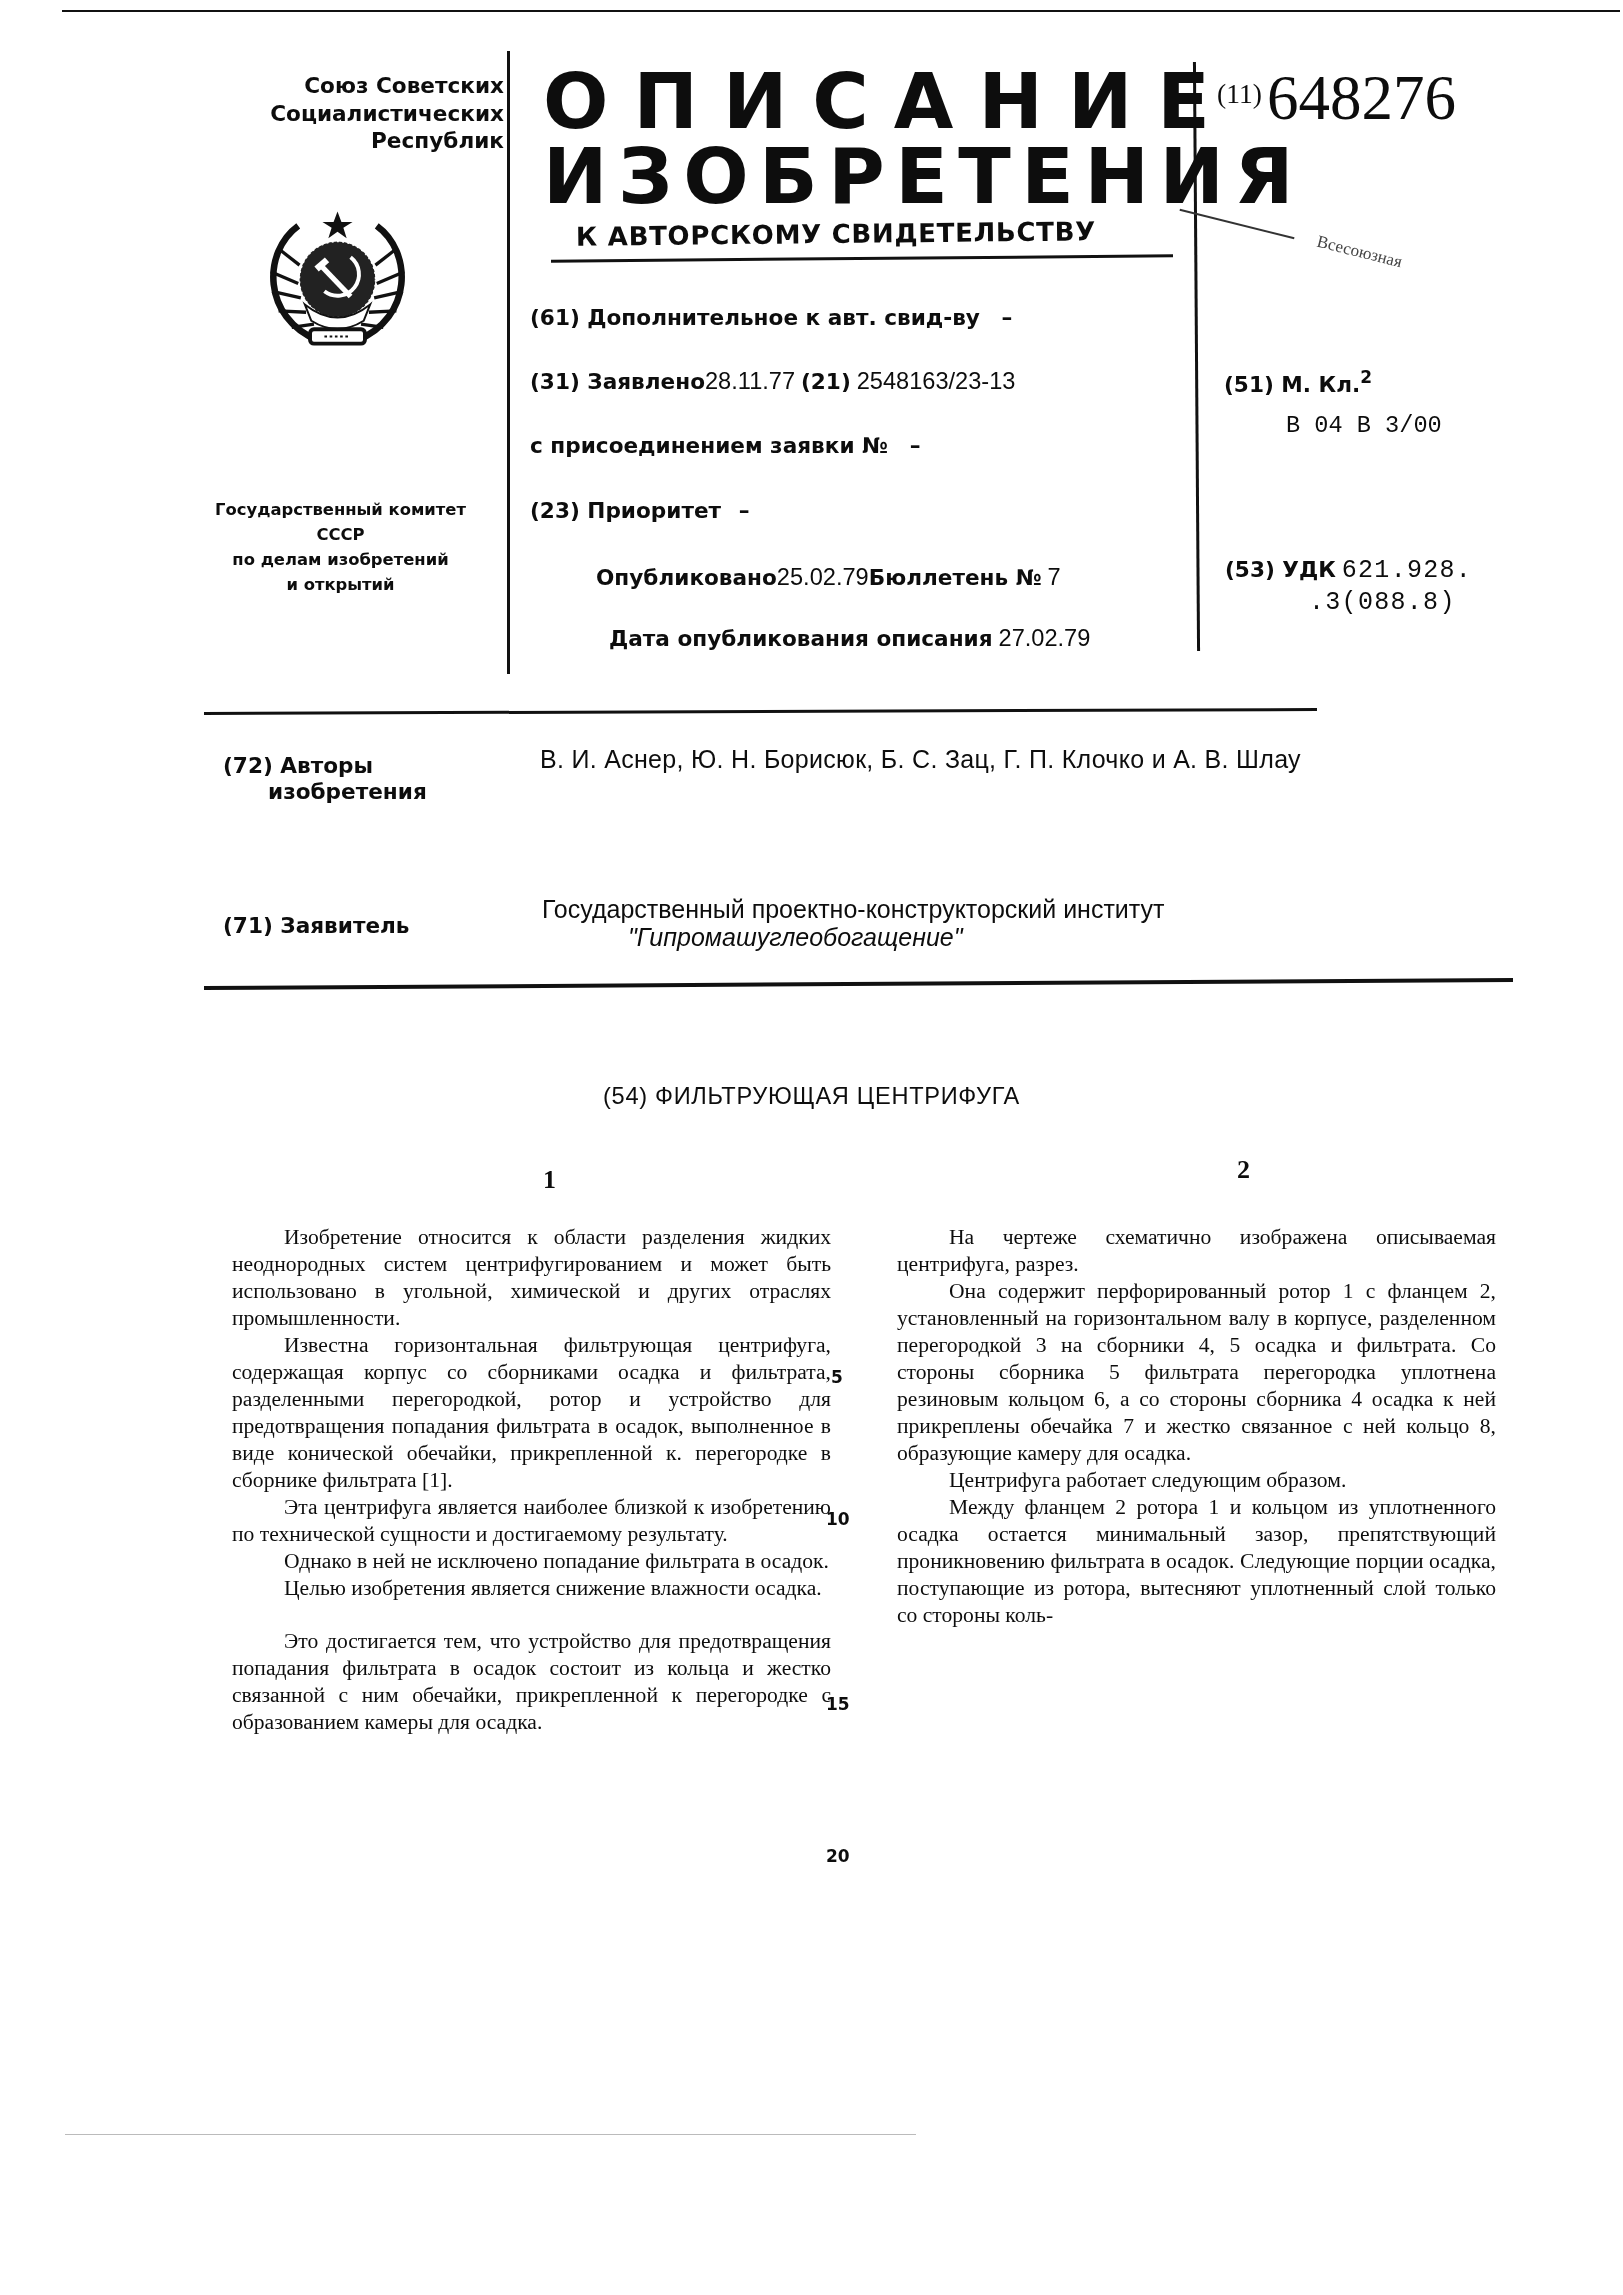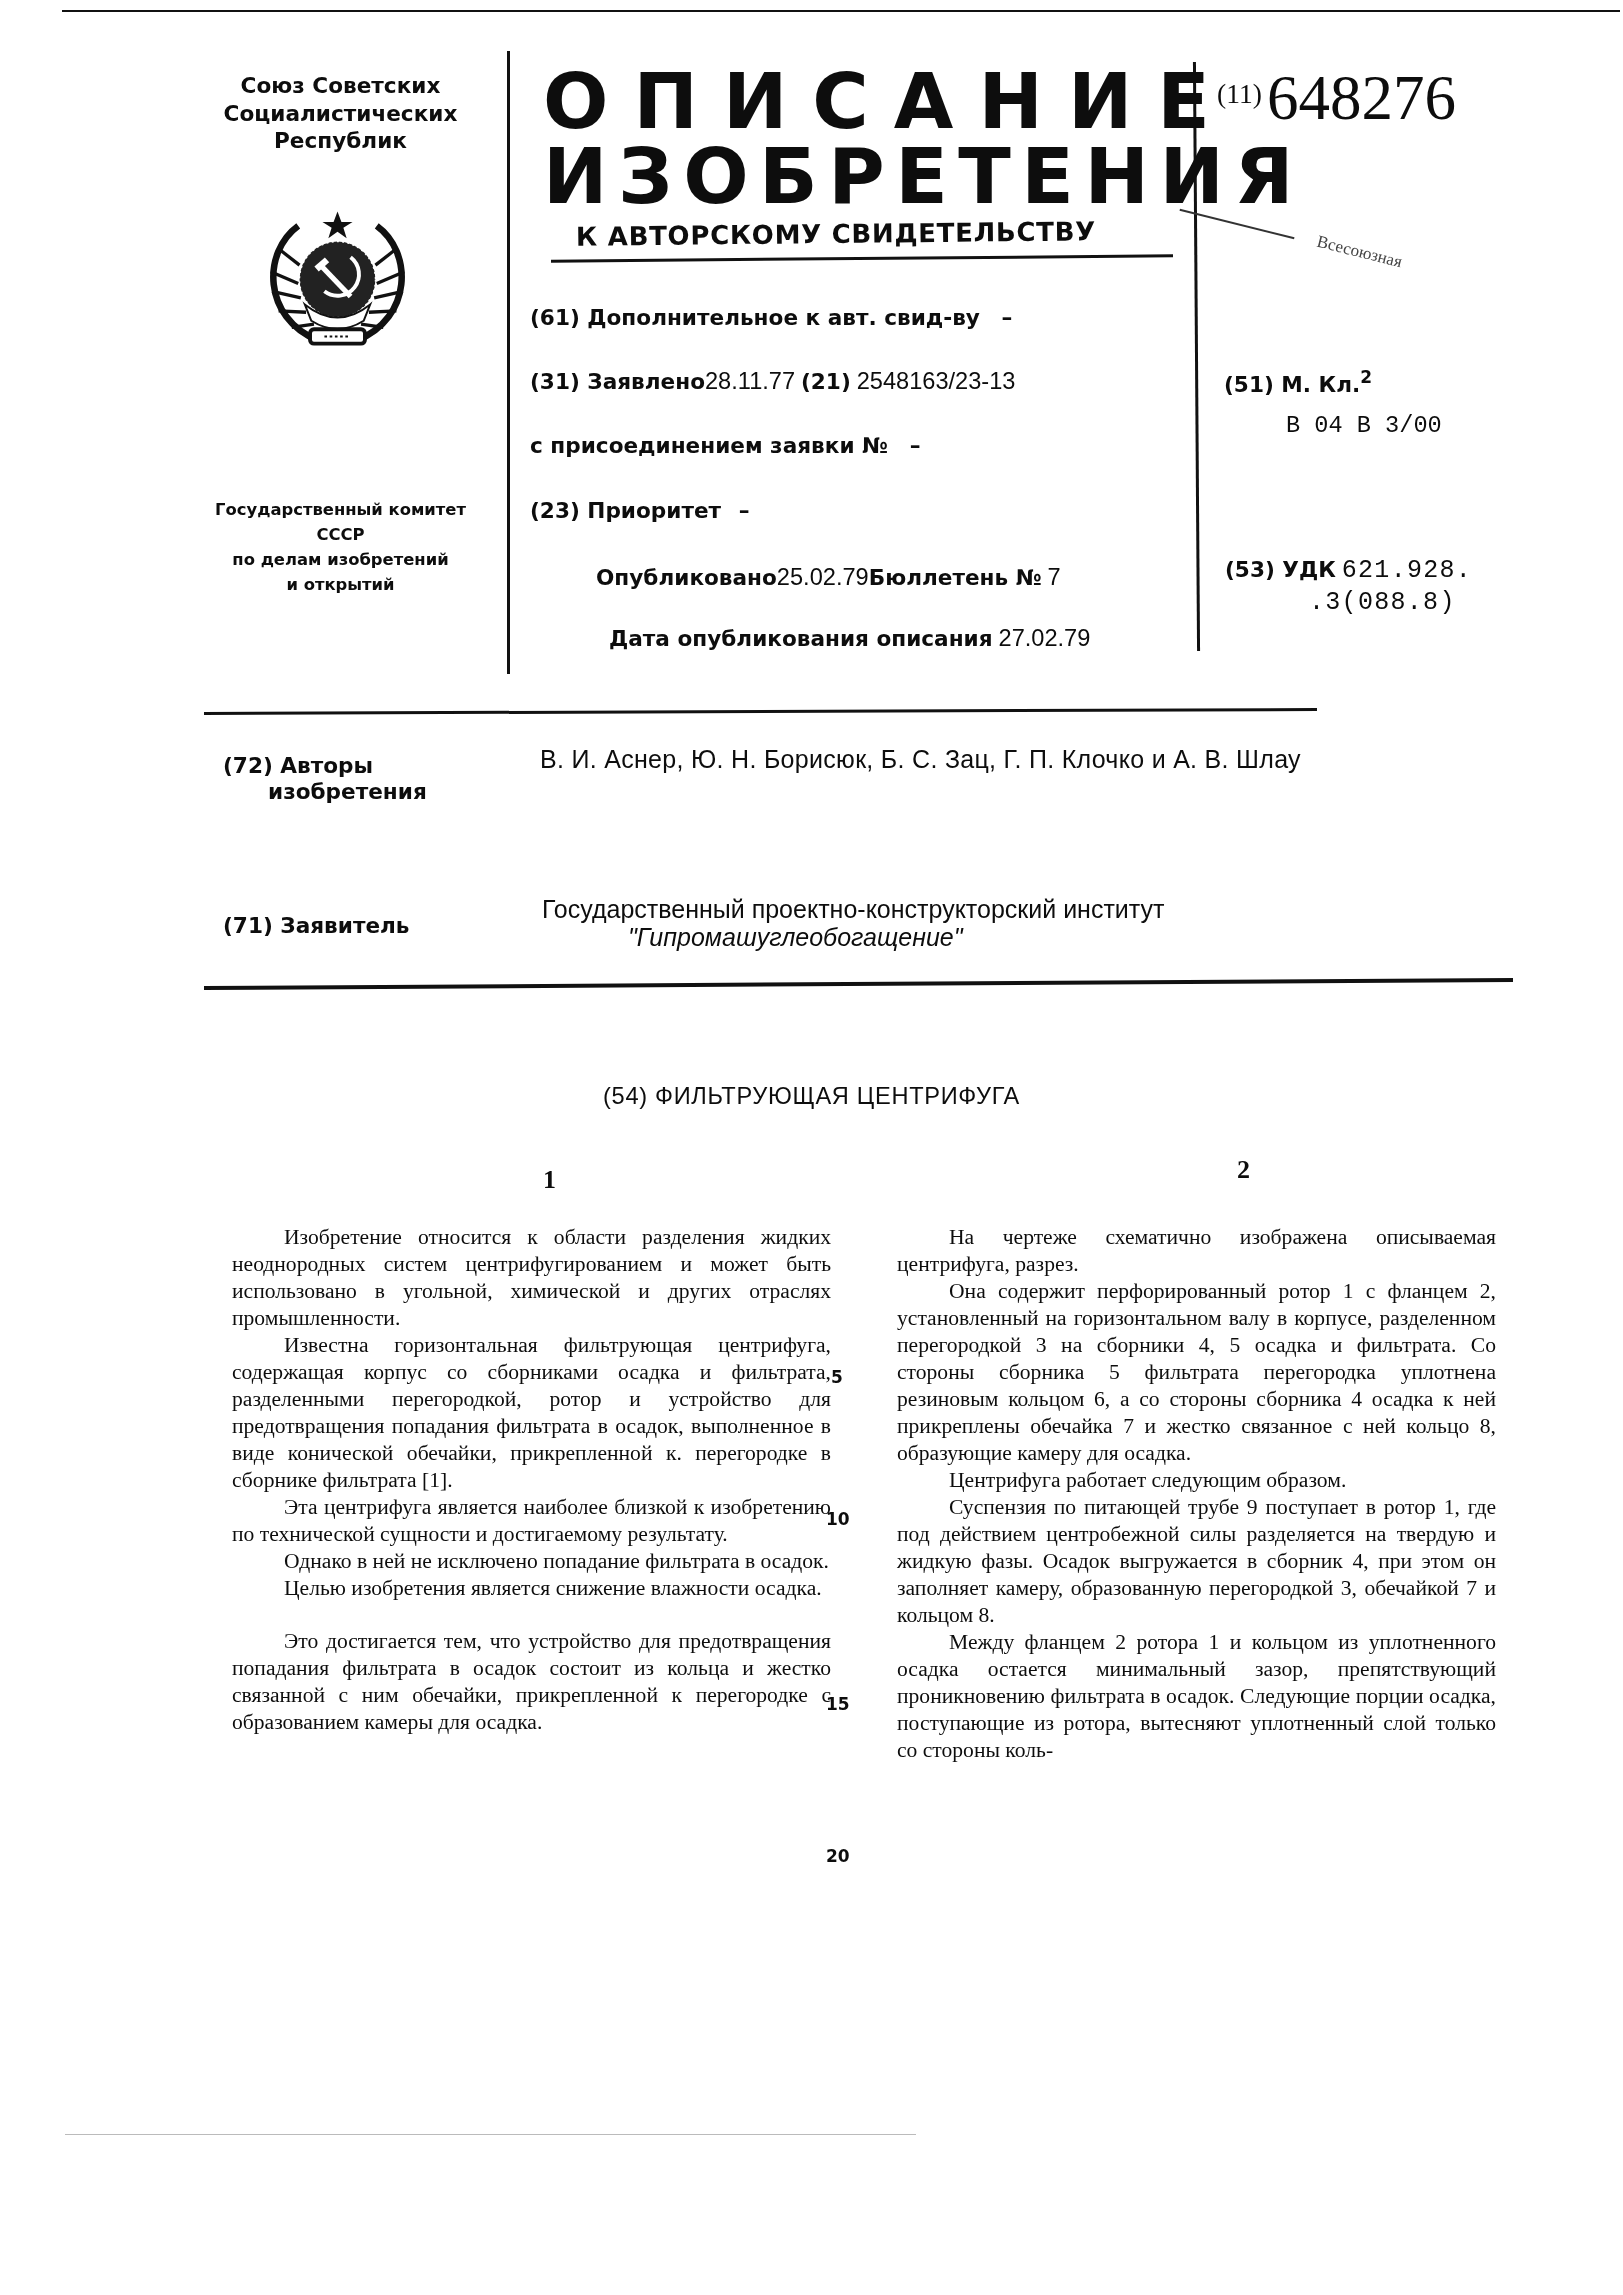--- a/index.html
+++ b/index.html
@@ -4,21 +4,21 @@
 <style>
   html, body { margin: 0; padding: 0; background: #ffffff; }
   body { width: 1623px; height: 2295px; position: relative; overflow: hidden; color: #0d0d0d; font-family: "Liberation Serif", serif; }
   .serif { font-family: Liberation Mono, monospace; }
 
   
   .hr { position: absolute; background: #111; }
 
   
   .org { position: absolute; left: 177px; width: 327px; text-align: center; font-family: "DejaVu Sans", sans-serif; font-weight: bold; }
-  .org-top { top: 72px; font-size: 21.6px; line-height: 27.5px; }
+  .org-top { top: 72px; font-size: 21.6px; line-height: 27.5px; text-align: right; }
   .org-bot { top: 497px; font-size: 16.4px; line-height: 25px; }
 
   .emblem { position: absolute; left: 259px; top: 206px; width: 157px; height: 151px; }
 
   
   .title1, .title2 { position: absolute; left: 543px; font-family: "DejaVu Sans", sans-serif; font-weight: bold; font-size: 77px; letter-spacing: 25px; line-height: 79px; }
   .title1 { top: 62px; }
   .title2 { top: 137px; letter-spacing: 10.5px; }
   .subtitle { position: absolute; left: 576px; top: 219px; font-family: "DejaVu Sans", sans-serif; font-weight: bold; font-size: 26px; letter-spacing: 0.7px; transform: rotate(-0.6deg); }
 
@@ -178,18 +178,17 @@
 
 <div class="lineno" style="top:1367px;left:831px;">5</div>
 <div class="lineno" style="top:1509px;">10</div>
 <div class="lineno" style="top:1694px;">15</div>
 <div class="lineno" style="top:1846px;">20</div>
 
 <div class="col col-right">
   <p>На чертеже схематично изображена описываемая центрифуга, разрез.</p>
   <p>Она содержит перфорированный ротор 1 с фланцем 2, установленный на горизонтальном валу в корпусе, разделенном перегородкой 3 на сборники 4, 5 осадка и фильтрата. Со стороны сборника 5 фильтрата перегородка уплотнена резиновым кольцом 6, а со стороны сборника 4 осадка к ней прикреплены обечайка 7 и жестко связанное с ней кольцо 8, образующие камеру для осадка.</p>
   <p>Центрифуга работает следующим образом.</p>
-  <p>Суспензия по питающей трубе 9 поступает в ротор 1, где под действием центробежной силы разделяется на твердую и жидкую фазы. Осадок выгружается в сборник 4, при этом он заполняет камеру, образованную перегородкой 3, обечайкой 7 и кольцом 8.</p>
   <p>Между фланцем 2 ротора 1 и кольцом из уплотненного осадка остается минимальный зазор, препятствующий проникновению фильтрата в осадок. Следующие порции осадка, поступающие из ротора, вытесняют уплотненный слой только со стороны коль-</p>
 </div>
 
 <div class="hr" style="left:65px;top:2134px;width:851px;height:0.7px;background:#bbb;"></div>
 
 
 </body></html>

